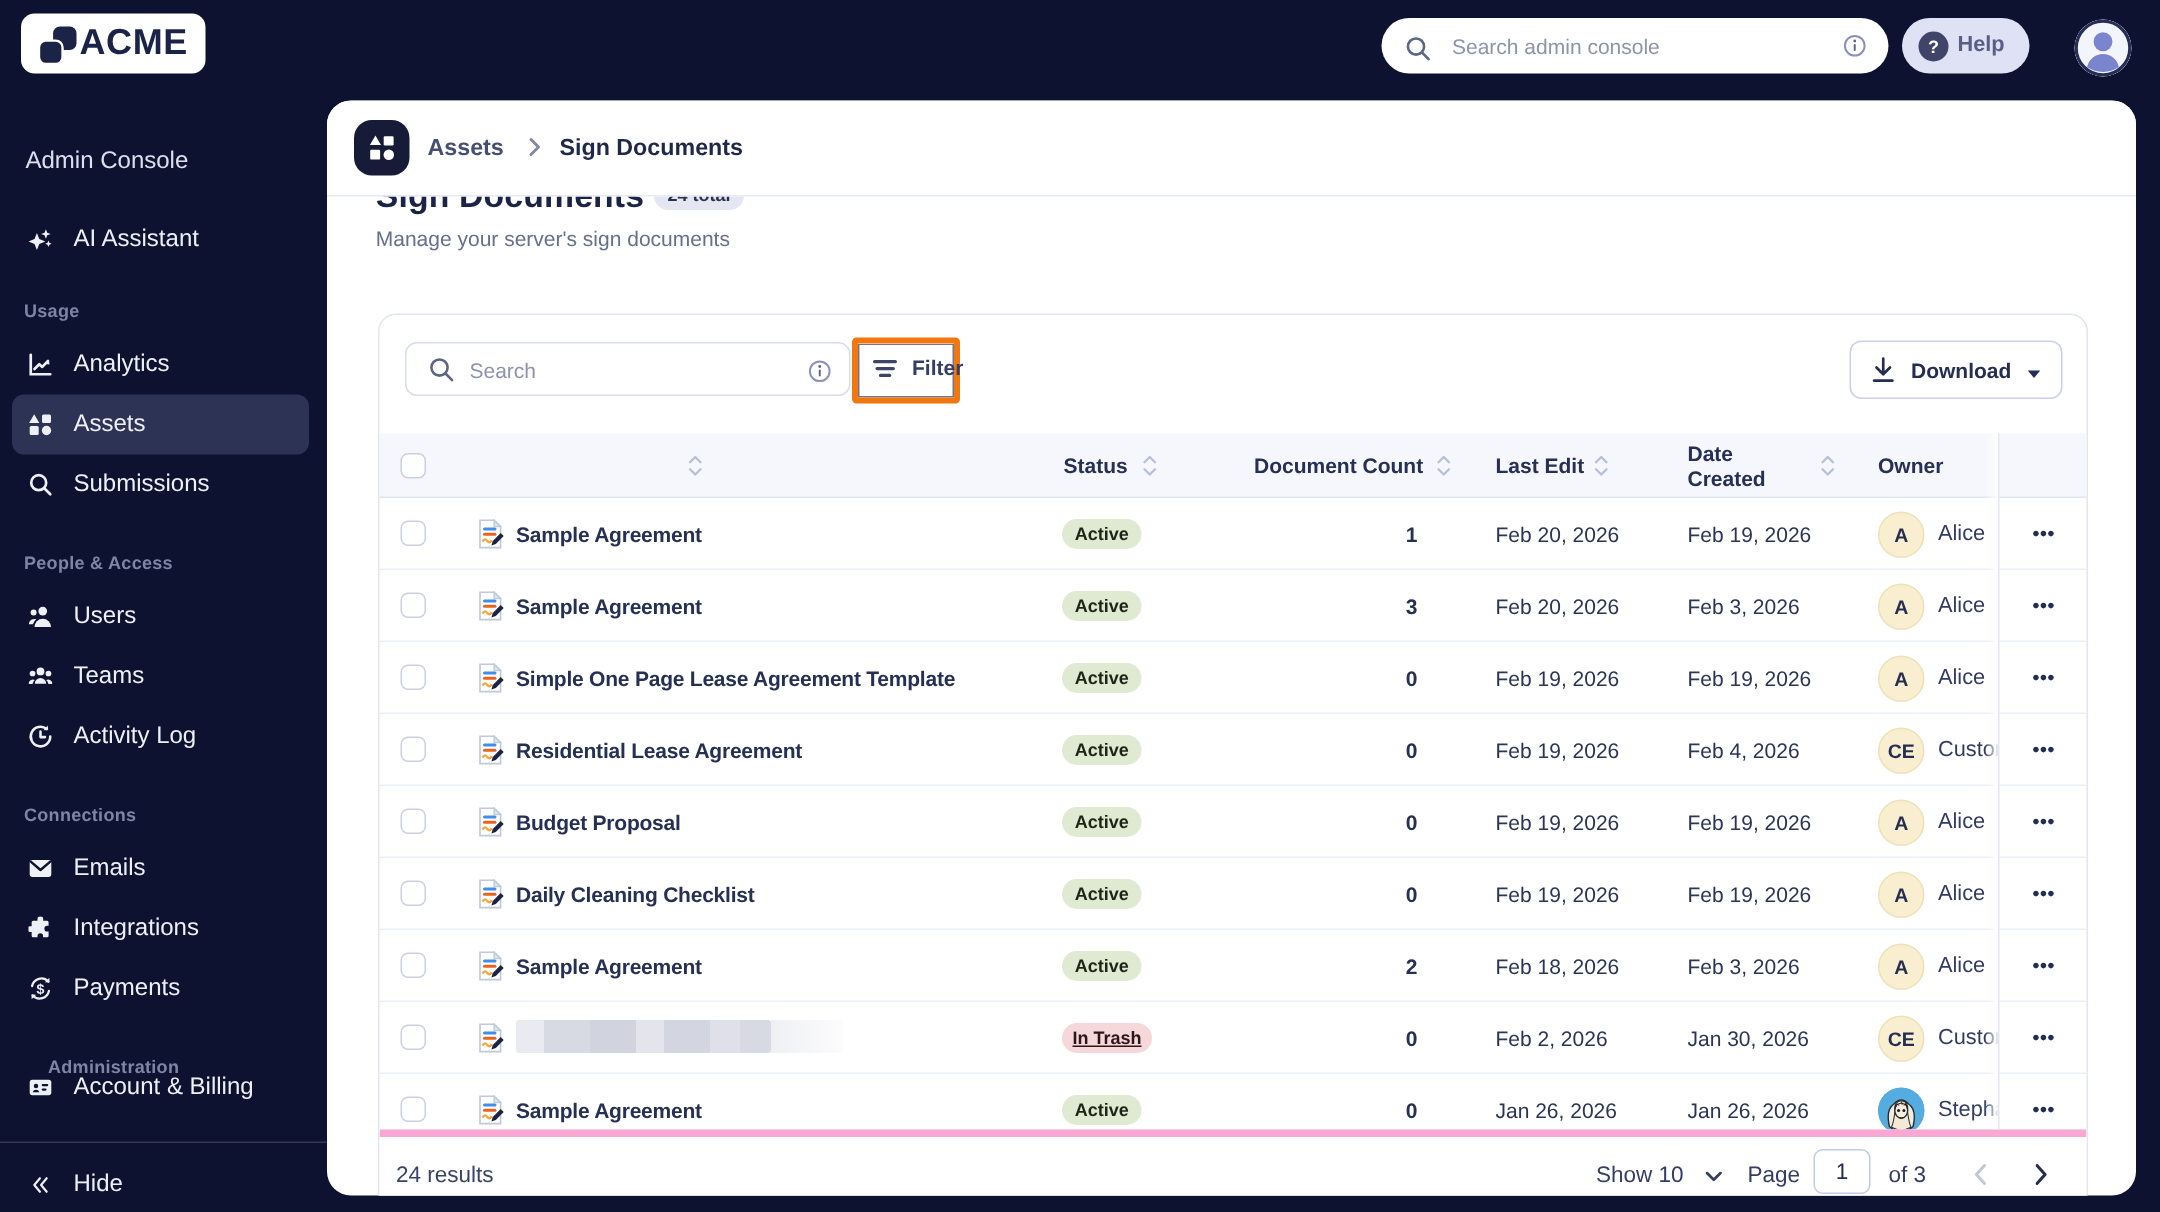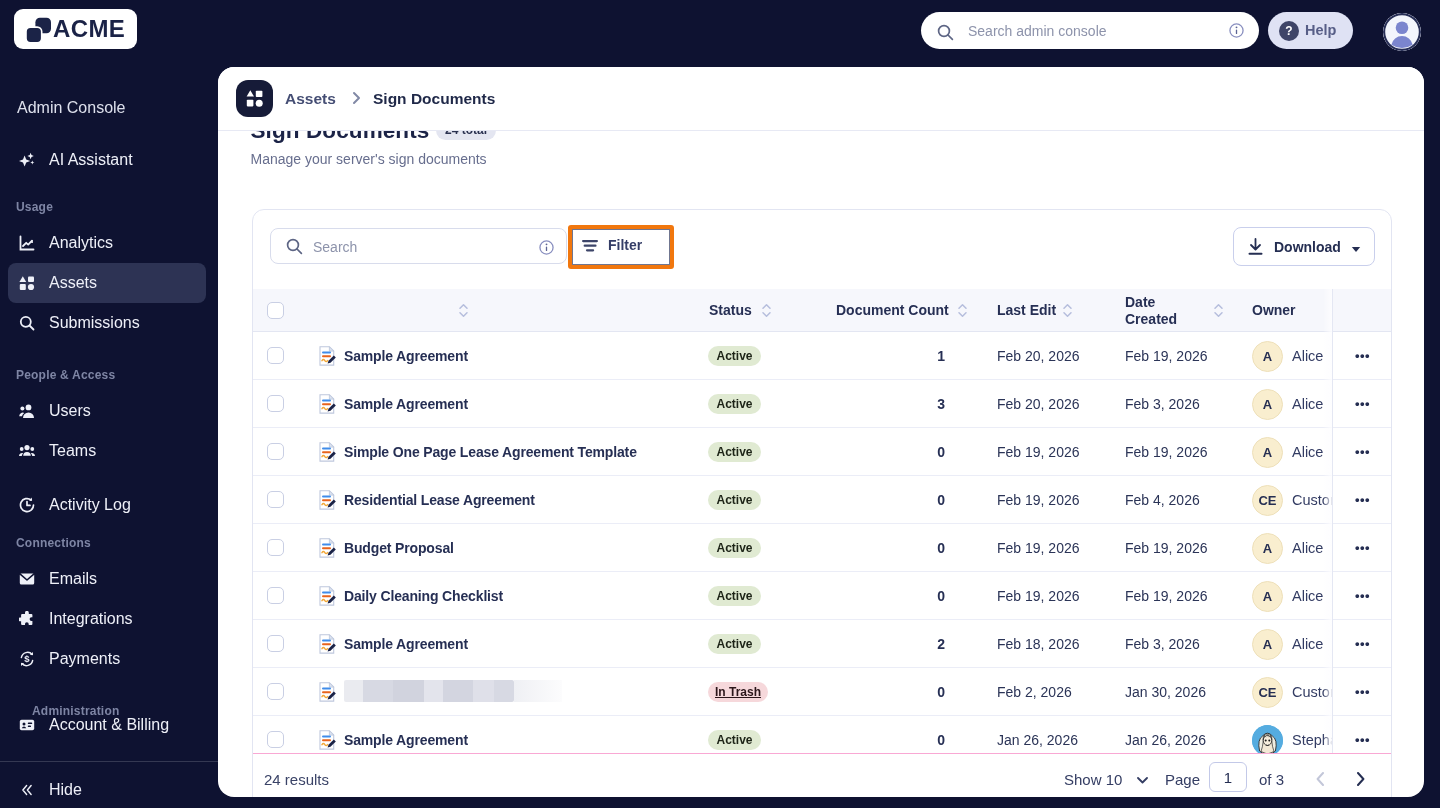--- a/index.html
+++ b/index.html
@@ -43,21 +43,21 @@
   .page-title { left:32.5px; top:51px; font-size:22.5px; font-weight:700; color:#1b2347; z-index:1; letter-spacing:0.1px; }
   .title-badge { left:218px; top:54px; height:19px; padding:0 9px; background:#e4e6f1; border-radius:9.5px; font-size:12px; font-weight:600; color:#2a3150; line-height:19px; z-index:1; }
   .subtitle { left:32.5px; top:84px; font-size:14px; color:#676e8e; z-index:1; }
 
   
   .tcard { left:34px; top:142px; width:1140px; height:600px; border:1px solid #e2e5f2; border-radius:12px; background:#fff; overflow:hidden; }
 
   
   .srch { position:absolute; left:17px; top:18px; width:297px; height:36px; border:1px solid #d8dcec; border-radius:8px; background:#fff; }
   .srch .ph { position:absolute; left:42px; top:10px; font-size:14px; color:#8d93ab; }
-  .fbtn { position:absolute; left:315px; top:15px; width:106px; height:44px; border:4.5px solid #f1770e; border-radius:3px; background:#fff; box-shadow:inset 0 0 0 1px #707690; }
+  .fbtn { position:absolute; left:315px; top:15px; width:72px; height:44px; border:4.5px solid #f1770e; border-radius:3px; background:#fff; box-shadow:inset 0 0 0 1px #707690; }
   .fbtn .t { position:absolute; left:36px; top:8px; font-size:14px; font-weight:700; color:#343d66; }
   .dbtn { position:absolute; left:980px; top:17px; width:142px; height:39px; border:1px solid #c9cfec; border-radius:8px; background:#fff; }
   .dbtn .t { position:absolute; left:40px; top:11px; font-size:14px; font-weight:600; color:#252e52; }
 
   
   .thead { position:absolute; left:0; top:79px; width:1138px; height:43px; background:#f6f7fc; border-bottom:1px solid #e3e6f2; }
   .th { position:absolute; top:0; height:43px; line-height:43px; font-size:14px; font-weight:700; color:#262f54; }
   .sort { position:absolute; top:14px; width:9px; height:15px; }
   .cbox { position:absolute; width:17px; height:17px; border:1.5px solid #c9cfe4; border-radius:5px; background:#fff; }
 
@@ -72,21 +72,21 @@
   .cnt { position:absolute; left:600px; top:16px; width:92px; text-align:right; font-size:14px; font-weight:600; color:#262f54; }
   .d1 { position:absolute; left:744px; top:16px; font-size:14px; color:#2b3457; }
   .d2 { position:absolute; left:872px; top:16px; font-size:14px; color:#2b3457; }
   .av { position:absolute; left:999px; top:8.5px; width:31px; height:31px; border-radius:50%; background:#f9eecf; border:1px solid #eee0b9; text-align:center; font-size:13px; font-weight:700; color:#252e52; line-height:29px; }
   .oname { position:absolute; left:1039px; top:16px; font-size:14.5px; color:#333c63; width:40px; overflow:hidden; white-space:nowrap; }
 
   .actcol { position:absolute; left:1079px; top:79px; width:59px; height:464px; border-left:1px solid #e4e7f3; }
   .actcol::before { content:""; position:absolute; left:-10px; top:0; width:9px; height:100%; background:linear-gradient(90deg, rgba(255,255,255,0), rgba(253,253,255,0.92)); }
   .dots { position:absolute; top:0; left:0; width:59px; text-align:center; font-size:13px; letter-spacing:0.5px; color:#252e52; font-weight:700; }
 
-  .tfoot { position:absolute; left:0; top:543px; width:1138px; height:55px; border-top:1px solid #f9a8d4; background:#fff; z-index:4; }
+  .tfoot { position:absolute; left:0; top:543px; width:1138px; height:55px; border-top:5px solid #f9a8d4; background:#fff; z-index:4; }
   .tfoot .res { position:absolute; left:11px; top:17px; font-size:15px; color:#3a4367; }
   .tfoot .fitem { position:absolute; top:17px; font-size:15px; color:#343d63; }
   .pginput { position:absolute; left:956px; top:8px; width:38px; height:30px; border:1px solid #c3c9e8; border-radius:6px; text-align:center; line-height:29px; font-size:15px; color:#252e52; }
   .redact { position:absolute; left:91px; top:12px; width:170px; height:22px; border-radius:2px;
     background:linear-gradient(90deg,#eaebf0 0 11%,#d7d9e3 0 29%,#d1d3de 0 47%,#e3e4ec 0 58%,#d3d5e0 0 76%,#dfe0e9 0 88%,#d7d9e3 0 100%); }
   .redact::after { content:""; position:absolute; left:170px; top:0; width:48px; height:22px; background:linear-gradient(90deg,#eff0f4,#fcfcfd); }
   .av-photo { background:#5aaede; border:none; overflow:hidden; }
 </style>
 </head>
 <body>
@@ -172,21 +172,21 @@
         <svg class="nicon" viewBox="0 0 16 16">
           <circle cx="8" cy="4.6" r="2.6" fill="#eef0f8"></circle>
           <path d="M4.2 12.8 a3.8 3.8 0 0 1 7.6 0 z" fill="#eef0f8"></path>
           <circle cx="2.7" cy="6" r="1.9" fill="#eef0f8"></circle>
           <path d="M0 13 a3 3 0 0 1 4.2-2.7 a5.3 5.3 0 0 0-1.5 2.7 z" fill="#eef0f8"></path>
           <circle cx="13.3" cy="6" r="1.9" fill="#eef0f8"></circle>
           <path d="M16 13 a3 3 0 0 0-4.2-2.7 a5.3 5.3 0 0 1 1.5 2.7 z" fill="#eef0f8"></path>
         </svg>
         <div class="nlabel">Teams</div>
       </div>
-<div class="navitem" style="top:485px;padding-left:18px;">
+<div class="navitem" style="top:471px;padding-left:18px;">
         <svg class="nicon" viewBox="0 0 16 16">
           <path d="M14.5 8 a6.5 6.5 0 1 1-2.4-5" stroke="#eef0f8" stroke-width="1.7" fill="none" stroke-linecap="round"></path>
           <path d="M12.8 0.6 l0.3 3 -3 0.3 z" fill="#eef0f8"></path>
           <path d="M8 4.6 V8.4 H11" stroke="#eef0f8" stroke-width="1.7" fill="none" stroke-linecap="round" stroke-linejoin="round"></path>
         </svg>
         <div class="nlabel">Activity Log</div>
       </div>
 <div class="navitem" style="top:559px;">
         <svg class="nicon" viewBox="0 0 16 16">
           <rect x="0.8" y="2.4" width="14.4" height="11.2" rx="1.6" fill="#eef0f8"></rect>

